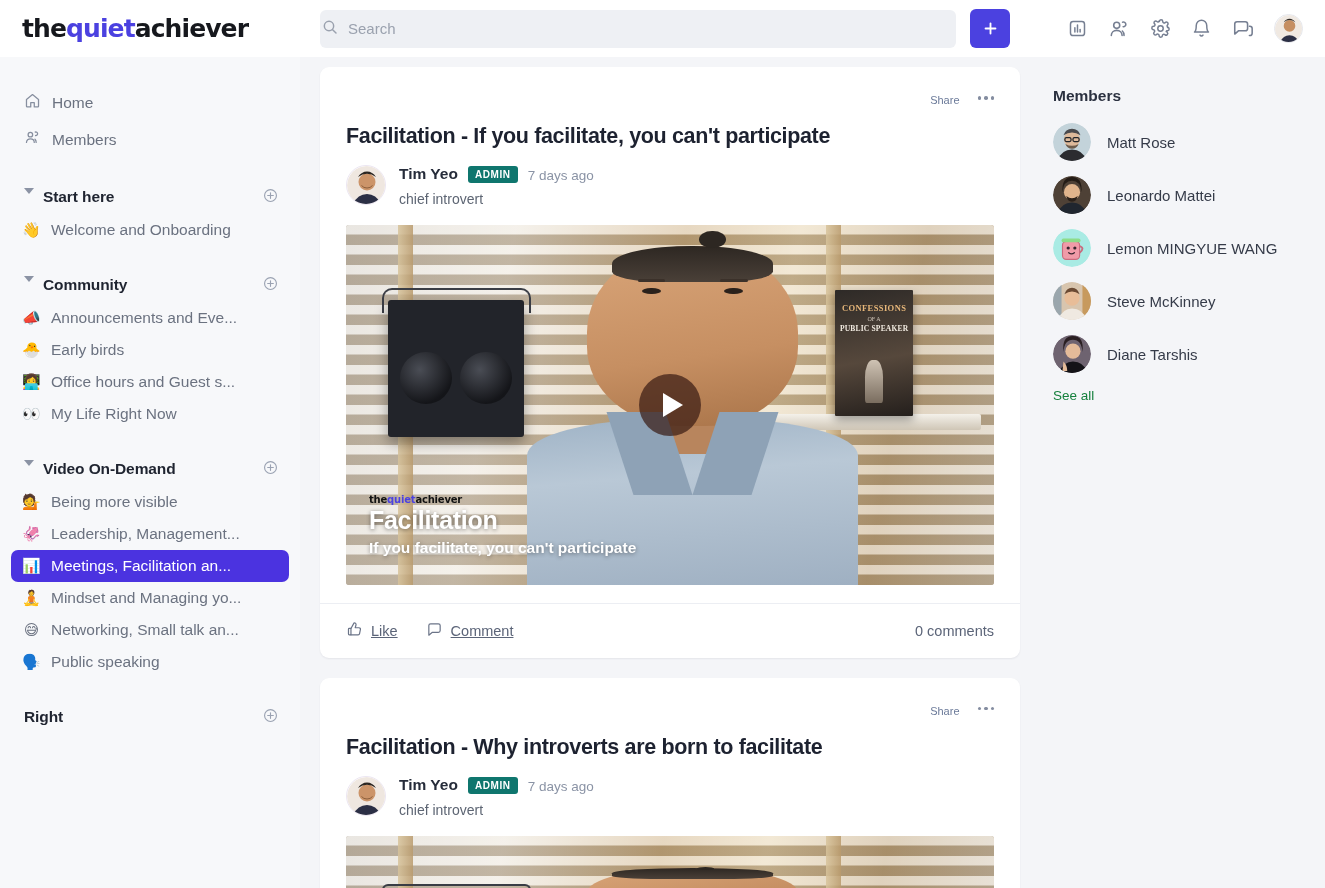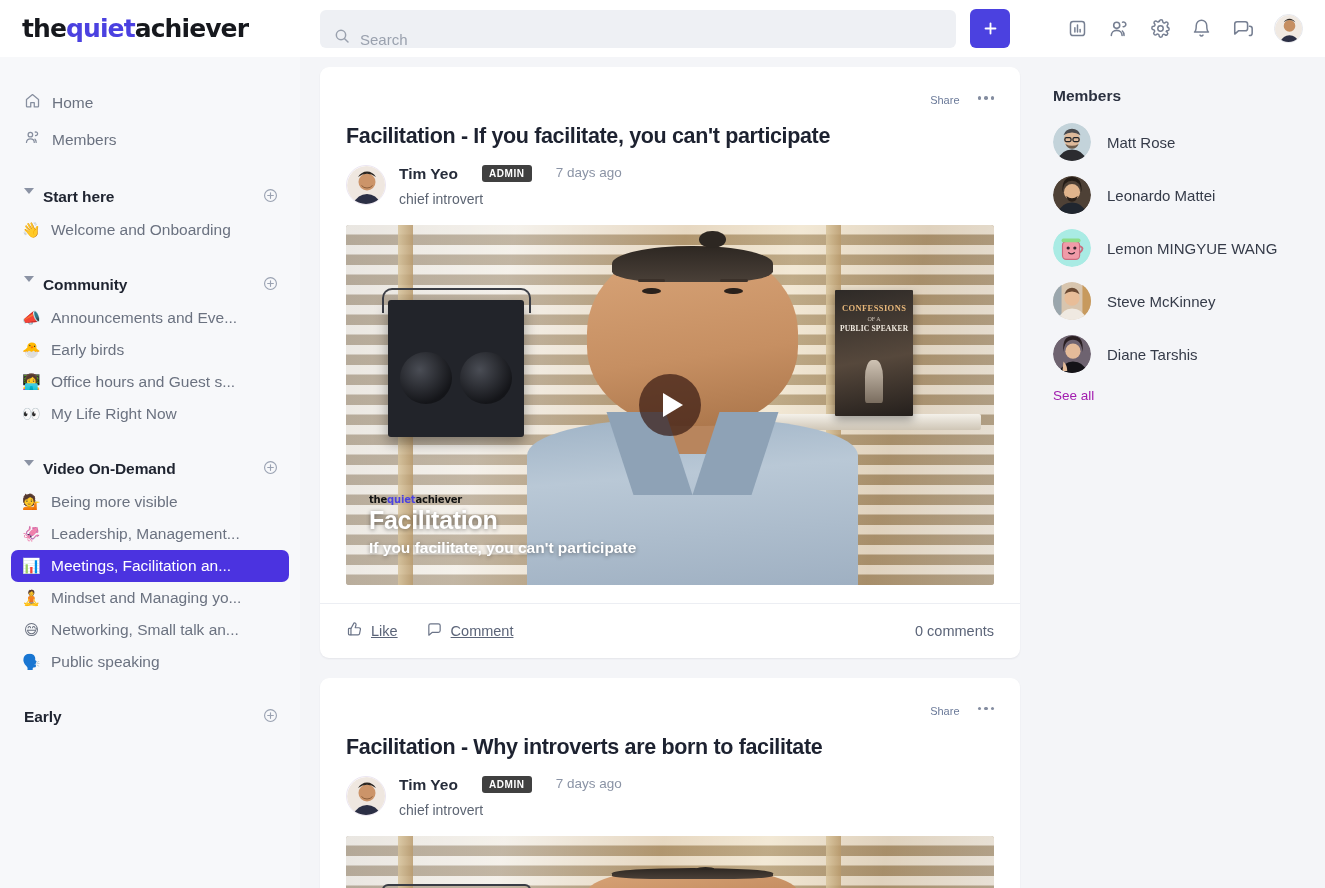--- a/index.html
+++ b/index.html
@@ -23,22 +23,22 @@
     font-family: "DejaVu Sans", sans-serif;
     font-size: 25px; font-weight: 700;
     letter-spacing: -0.9px;
     color: #16181d; white-space: nowrap;
   }
   .logo .lq { color: #4b41e0; }
 
   .searchwrap {
     width: 636px; height: 38px;
     background: #eef0f4; border-radius: 6px;
-    display: flex; align-items: flex-end; gap: 10px;
-    padding: 0 14px;
+    display: flex; align-items: center; gap: 10px;
+    padding: 0 2px;
   }
   .searchwrap svg { flex: none; }
   .search-input {
     border: none; outline: none; background: transparent;
     font-family: "Liberation Sans", sans-serif;
     font-size: 15px; color: #3b4252; width: 100%;
   }
   .search-input::placeholder { color: #9aa1ae; }
 
   .plusbtn {
@@ -145,24 +145,24 @@
     background: #848da0; display: block;
   }
 
   .author {
     display: flex; padding: 15px 26px 0 26px; gap: 13px;
   }
   .author-av {
     width: 40px; height: 40px; border-radius: 50%;
     overflow: hidden; flex: none; border: 1px solid #ece6f2;
   }
-  .author-row1 { display: flex; align-items: flex-start; gap: 24px; }
+  .author-row1 { display: flex; align-items: flex-end; gap: 10px; }
   .author-name { font-size: 15.5px; font-weight: 700; color: #262c3a; }
   .badge {
-    background: #404040; color: #fff;
+    background: #0f766e; color: #fff;
     font-size: 10px; font-weight: 700; letter-spacing: 0.6px;
     padding: 3px 7px; border-radius: 3px;
   }
   .post-time { font-size: 13.5px; color: #8a93a5; }
   .author-sub { font-size: 14px; color: #5d6573; margin-top: 8px; }
 
   
   .video {
     position: relative; margin: 18px 26px 0 26px;
     height: 360px; border-radius: 3px; overflow: hidden;
@@ -315,21 +315,21 @@
   .member {
     display: flex; align-items: center; gap: 16px;
     margin-bottom: 15px; cursor: pointer;
   }
   .m-av {
     width: 38px; height: 38px; border-radius: 50%;
     flex: none; overflow: hidden; position: relative;
   }
   .m-name { font-size: 15px; color: #353b49; }
   .see-all {
-    font-size: 13.5px; color: #a21caf;
+    font-size: 13.5px; color: #15803d;
     margin-top: 8px; cursor: pointer;
   }
 </style>
 </head>
 <body>
 
 <div class="topbar">
   <div class="logo">
     <span>the</span><span class="lq">quiet</span><span>achiever</span>
   </div>
@@ -494,21 +494,21 @@
   <div class="chan">
     <span class="emo">😅</span>
     <span class="lbl">Networking, Small talk an...</span>
   </div>
   <div class="chan">
     <span class="emo">🗣️</span>
     <span class="lbl">Public speaking</span>
   </div>
 
   <div class="section nocaret">
-    <span class="section-title">Early</span>
+    <span class="section-title">Right</span>
     <span class="plus-circle">
       <svg width="15" height="15" viewBox="0 0 24 24" fill="none" stroke="#9aa2b2" stroke-width="1.8" stroke-linecap="round">
         <circle cx="12" cy="12" r="9.5"></circle>
           <line x1="12" y1="7.5" x2="12" y2="16.5"></line>
           <line x1="7.5" y1="12" x2="16.5" y2="12"></line>
       </svg>
     </span>
   </div>
 </div>
 

